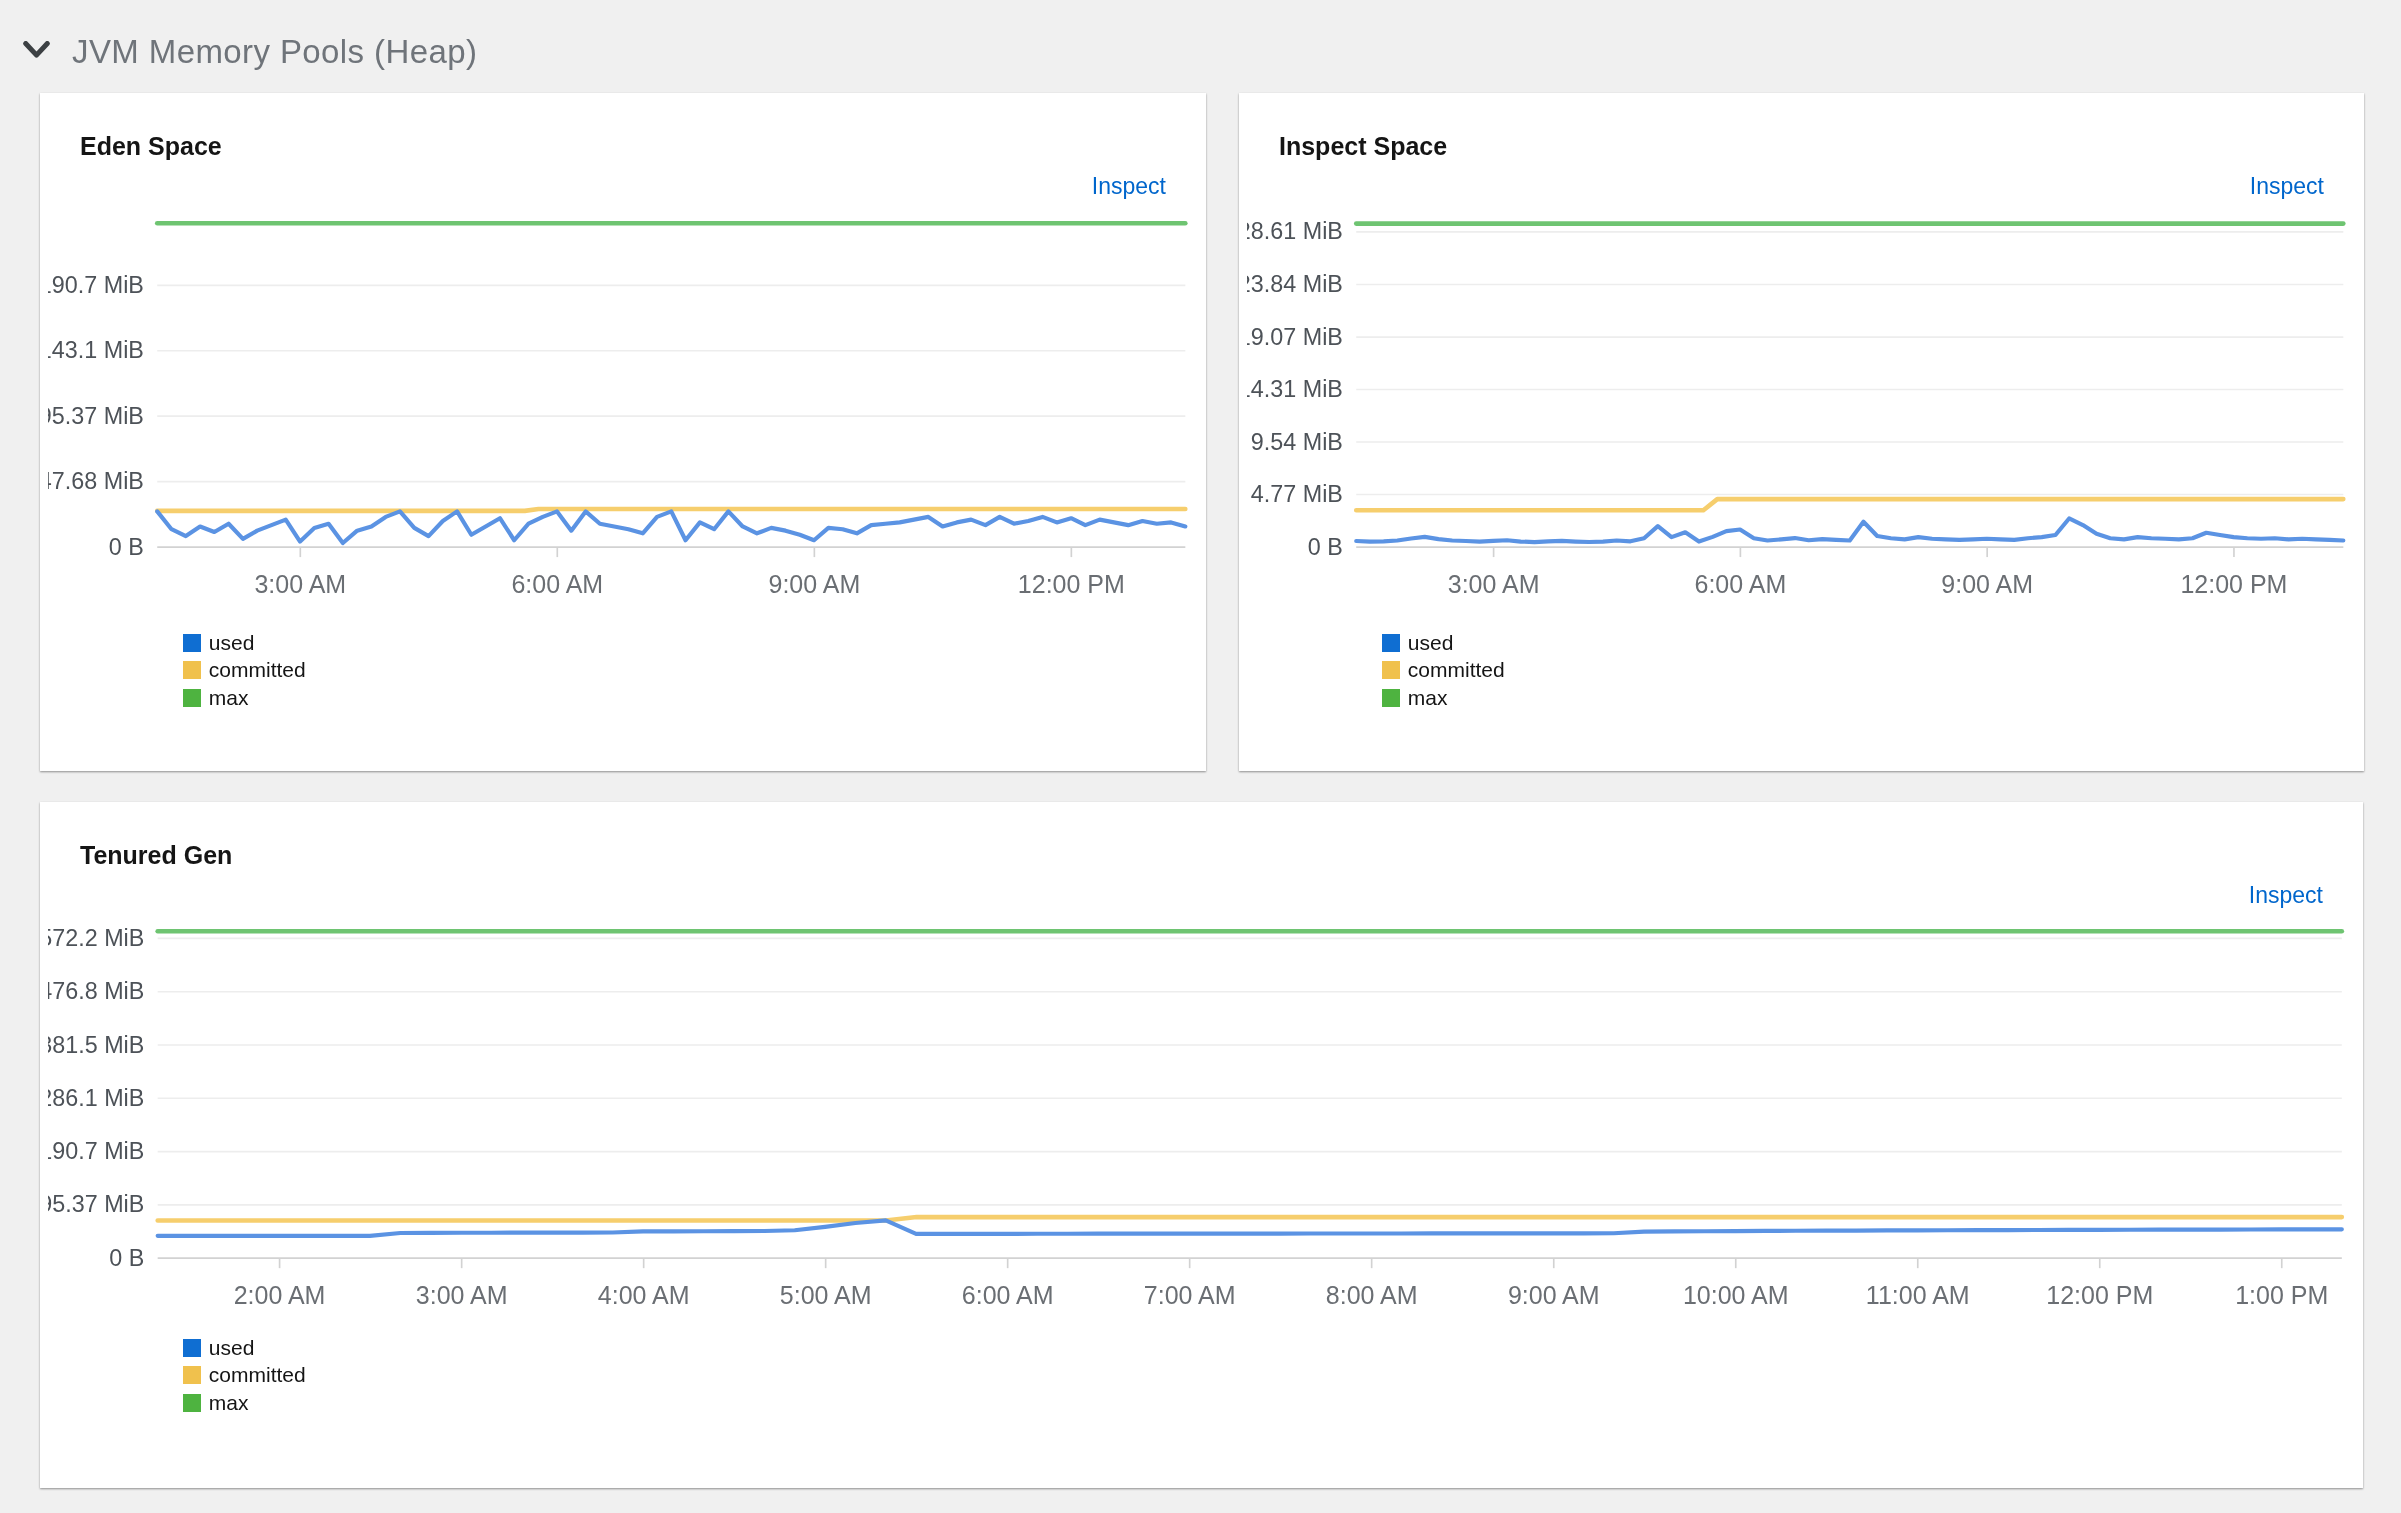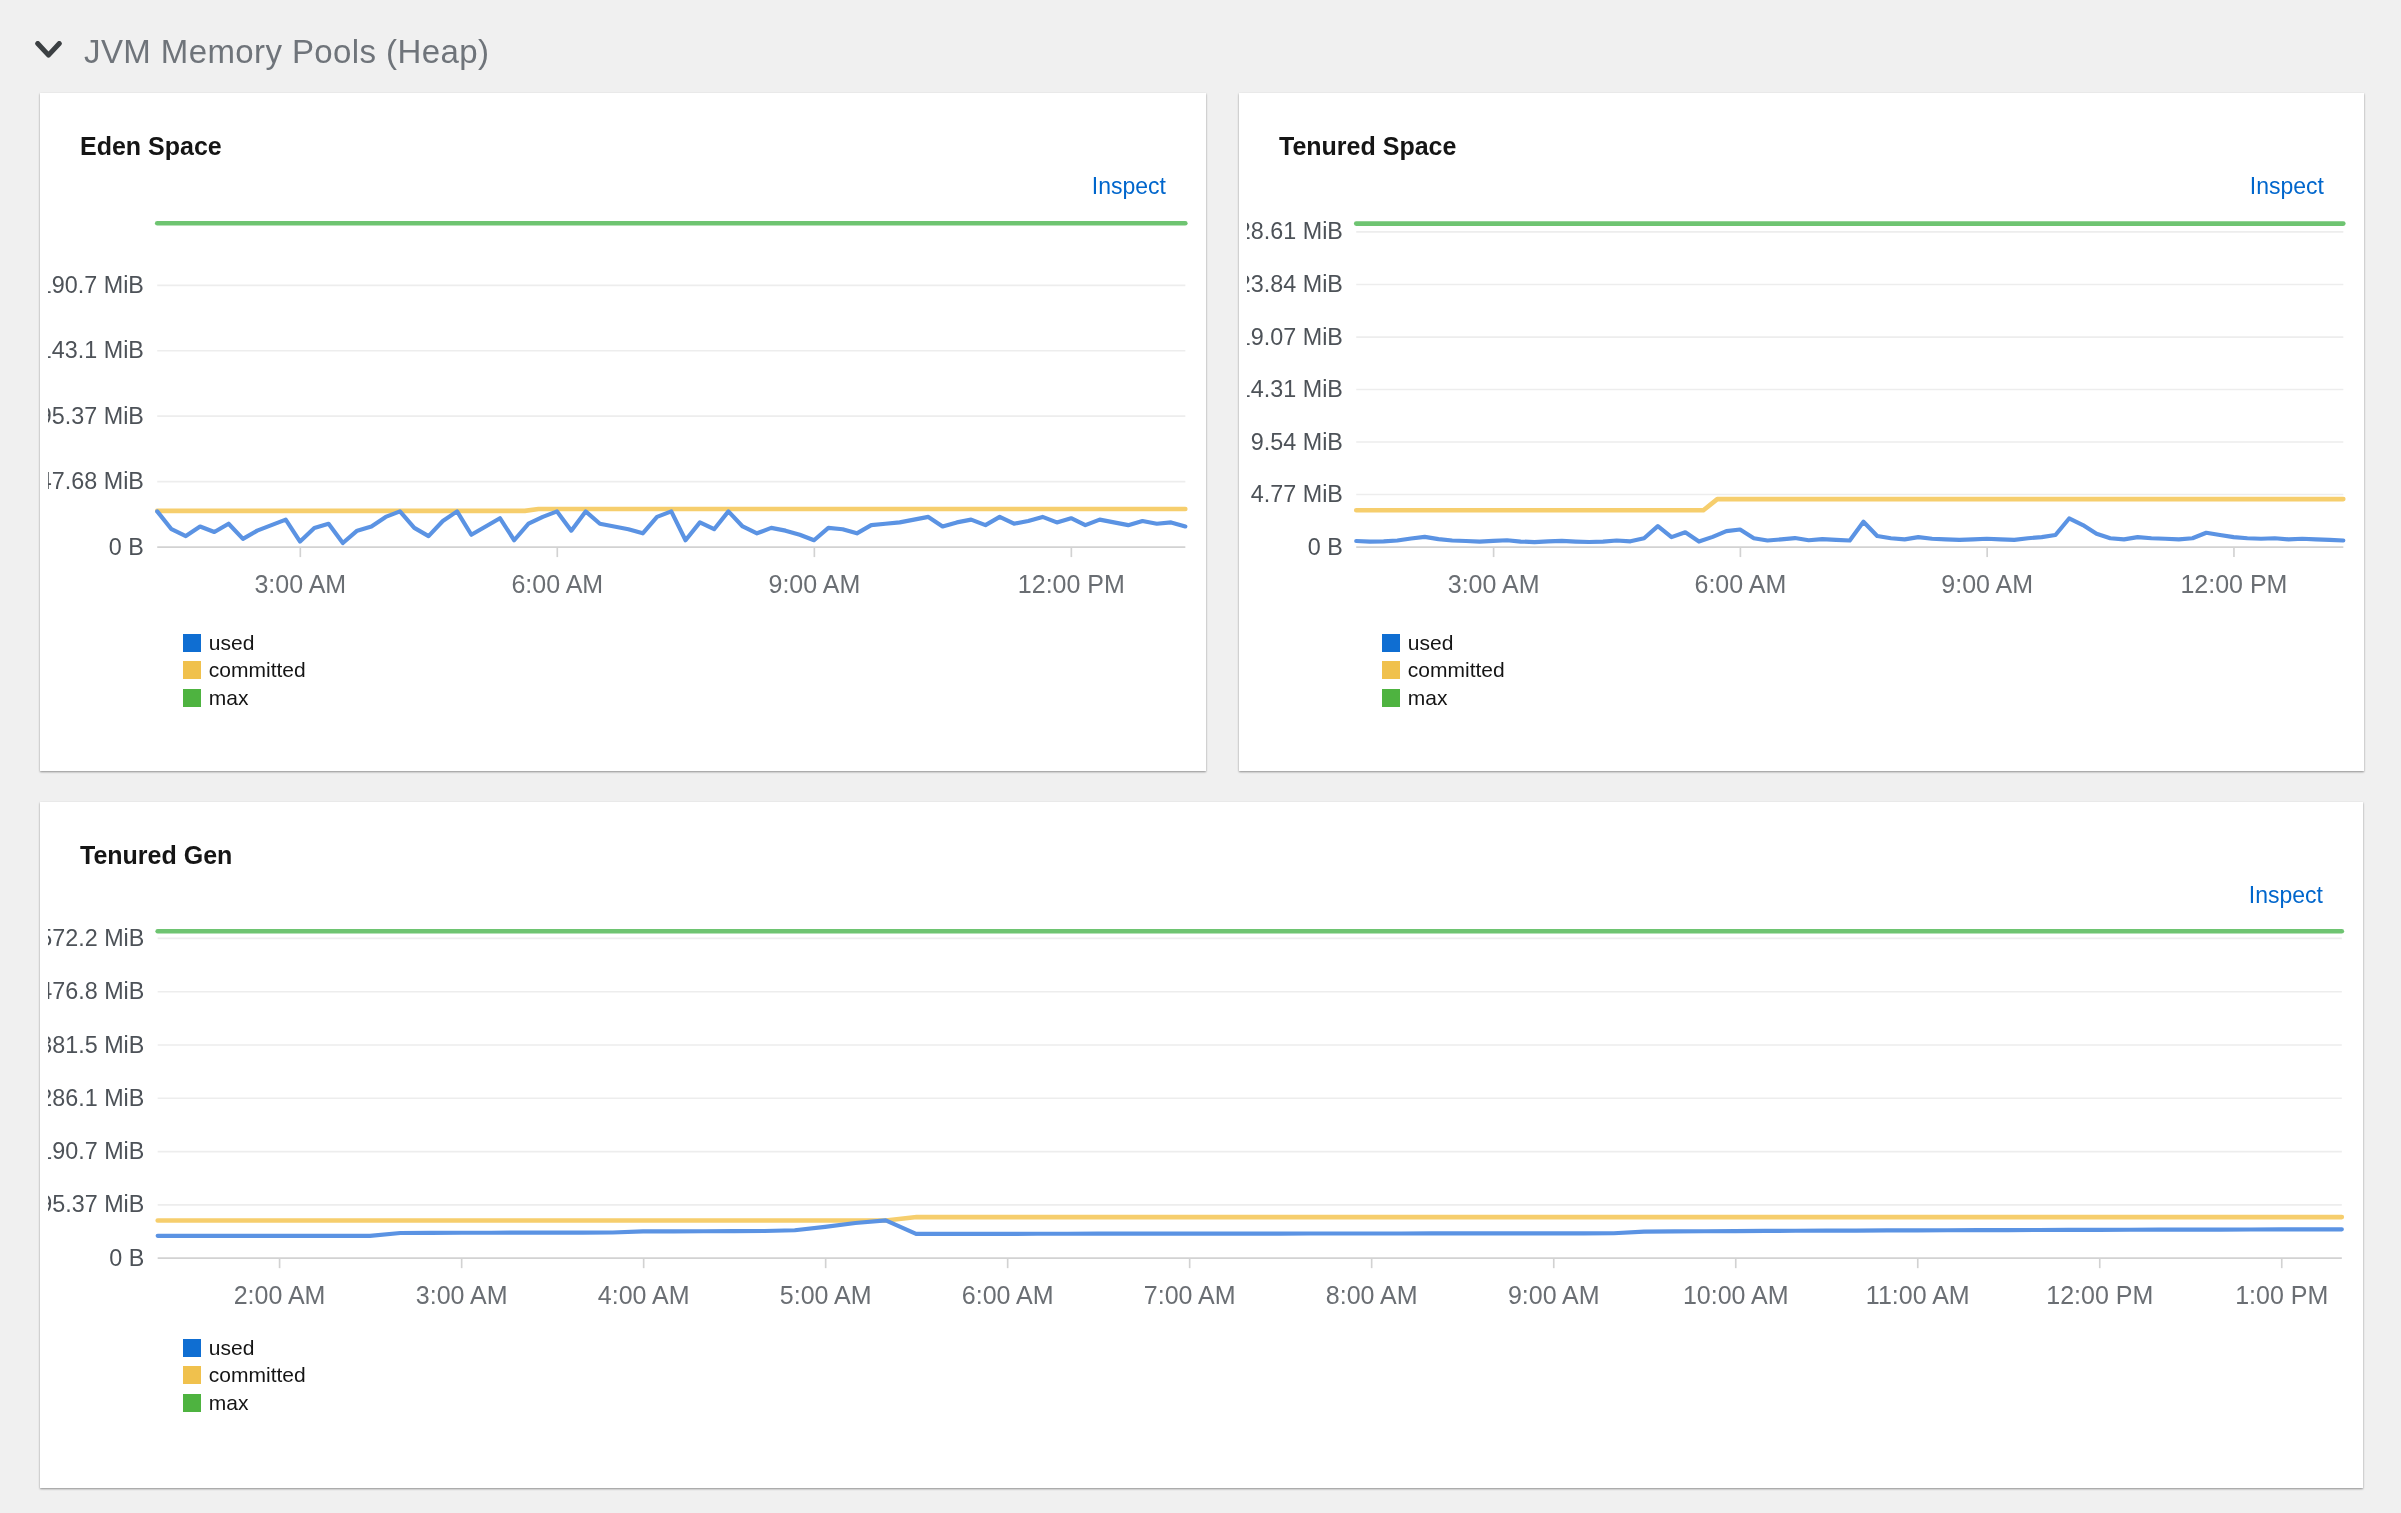--- a/index.html
+++ b/index.html
@@ -1,17 +1,17 @@
 <!DOCTYPE html>
 <html style="font-size:13.3px"><head>
 <meta charset="utf-8">
 <style>
   html,body{margin:0;padding:0;background:#f0f0f0;font-family:"Liberation Sans",sans-serif;}
   .page{width:2401px;height:1513px;background:#f0f0f0;overflow:hidden;position:relative;}
-  .section-header{display:flex;align-items:center;gap:22px;padding:33px 40px 22px 35px;}
+  .section-header{display:flex;align-items:center;gap:22px;padding:33px 40px 22px 23px;}
   .chevron-btn{background:none;border:none;padding:0;cursor:pointer;display:flex;align-items:center;}
   .section-title{font-size:33px;color:#6f747a;font-weight:400;letter-spacing:0.4px;}
   .row1{margin:0 38px 0 40px;display:grid;grid-template-columns:1166px 1125px;grid-gap:33px;}
   .card{background:#ffffff;box-shadow:0 0.8px 2.5px rgba(3,3,3,0.13),0 0.8px 1.7px rgba(3,3,3,0.3);overflow:hidden;}
   .card.small{height:678px;}
   .card.wide{width:2323px;height:686px;margin:31px 38px 0 40px;}
   .card-header{display:flex;justify-content:space-between;align-items:flex-start;padding:37px 40px 0 40px;height:33px;gap:12px;}
   .panel-title{font-size:25px;font-weight:700;color:#151515;line-height:33px;}
   .inspect-link{font-size:23px;color:#0066cc;text-decoration:none;line-height:33px;cursor:pointer;margin-top:40px;}
   .chart{margin:48px 8.3px 0 8.3px;height:392px;}
@@ -80,21 +80,21 @@
         </div>
         <div class="legend-item">
           <span class="swatch" style="background: rgb(78, 179, 64);"></span>
           <span class="legend-label">max</span>
         </div>
       </div>
     </div>
 
     <div class="card small">
       <div class="card-header">
-        <span class="panel-title">Tenured Space</span>
+        <span class="panel-title">Inspect Space</span>
         <a class="inspect-link" style="color: rgb(0, 102, 204);">Inspect</a>
       </div>
       <div class="chart"><svg width="1108" height="392" viewBox="0 0 1329 470" xmlns="http://www.w3.org/2000/svg">
             <line x1="131" x2="1315" y1="403.0" y2="403.0" stroke="#d2d2d2" stroke-width="2"></line>
             <text x="115" y="412.0" text-anchor="end" font-size="28" fill="#4d5258">0 B</text>
             <line x1="131" x2="1315" y1="340.0" y2="340.0" stroke="#ededed" stroke-width="2"></line>
             <text x="115" y="349.0" text-anchor="end" font-size="28" fill="#4d5258">4.77 MiB</text>
             <line x1="131" x2="1315" y1="277.0" y2="277.0" stroke="#ededed" stroke-width="2"></line>
             <text x="115" y="286.0" text-anchor="end" font-size="28" fill="#4d5258">9.54 MiB</text>
             <line x1="131" x2="1315" y1="214.0" y2="214.0" stroke="#ededed" stroke-width="2"></line>

